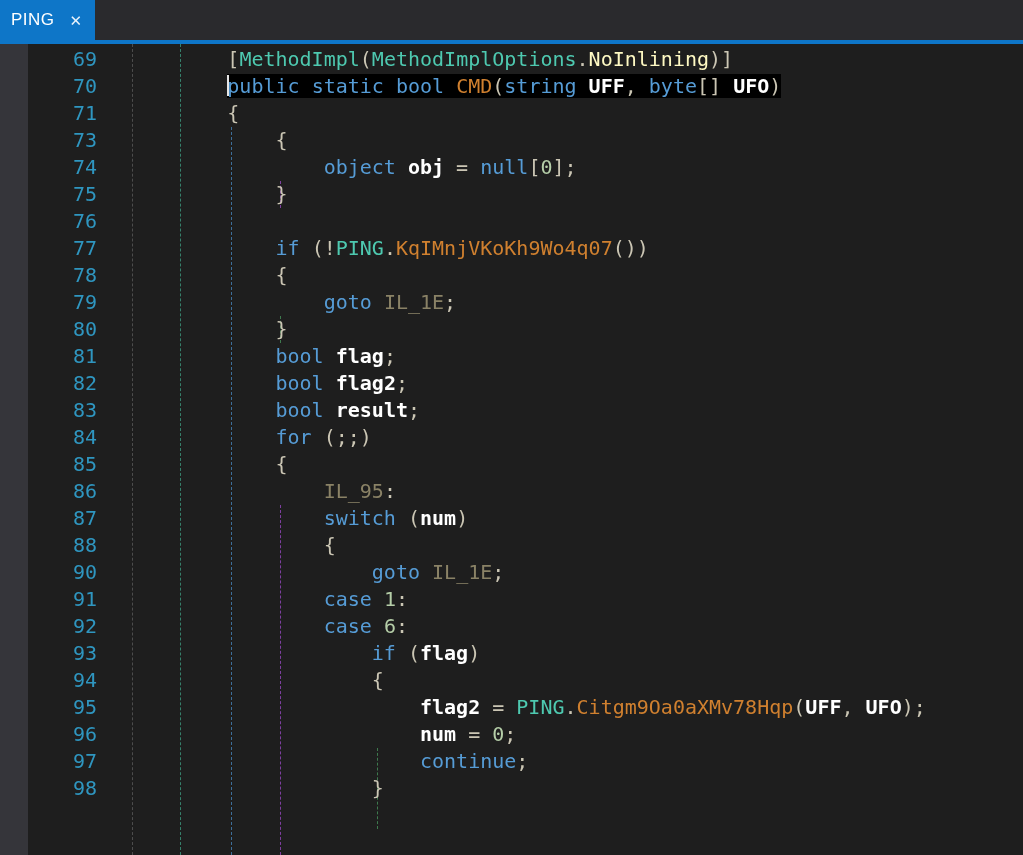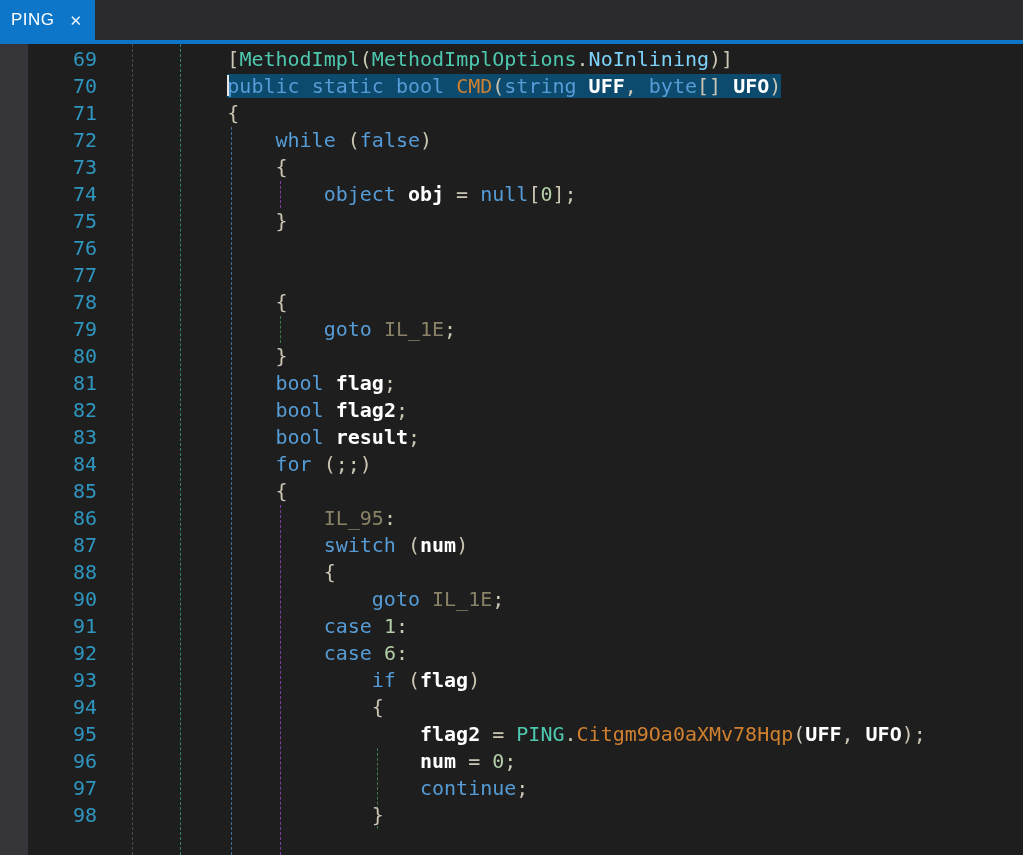--- a/index.html
+++ b/index.html
@@ -20,28 +20,28 @@
   .gutter-strip { position:absolute; left:0; top:0; bottom:0; width:28px; background:#35353A; }
   .rows { position:relative; padding-top:2px; }
   .row { height:27px; line-height:27px; white-space:pre; display:flex; }
   .ln { width:97px; flex:none; text-align:right; color:#2F96C0; }
   .codeln { margin-left:34px; }
 
   
   .tk-kw  { color:#569CD6; }
   .tk-ty  { color:#4EC9B0; }
   .tk-m   { color:#D0802F; }
-  .tk-en  { color:#7dd3fc; }
+  .tk-en  { color:#fef9c3; }
   .tk-n   { color:#B5CEA8; }
   .tk-p   { color:#CBC6B4; }
   .tk-lbl { color:#8A8266; }
   .tk-loc { color:#FFFFFF; font-weight:bold; }
   .tk-prm { color:#FFFFFF; font-weight:bold; }
 
-  .sel { background:#0c4a6e; }
+  .sel { background:#000000; }
   .caret { display:inline-block; width:2px; height:21px; background:#E6E6E6;
            vertical-align:-3px; margin-right:-2px; }
 
   .guide { position:absolute; width:0; border-left:1px dashed #555; }
 </style>
 </head>
 <body>
 
 <div class="tabbar">
   <div class="tab">
@@ -59,26 +59,25 @@
       <div class="guide" style="left: 231px; top: 83px; height: 728px; border-left-color: rgb(61, 110, 153);"></div>
       <div class="guide" style="left: 280px; top: 137px; height: 27px; border-left-color: rgb(126, 63, 160);"></div>
       <div class="guide" style="left: 280px; top: 272px; height: 27px; border-left-color: rgb(62, 122, 78);"></div>
       <div class="guide" style="left: 280px; top: 461px; height: 350px; border-left-color: rgb(126, 63, 160);"></div>
       <div class="guide" style="left: 377px; top: 704px; height: 81px; border-left-color: rgb(62, 122, 78);"></div>
     </div>
   <div class="rows" id="rows">
       <div class="row"><span class="ln">69</span><span class="codeln">        <span class="tk-p">[</span><span class="tk-ty">MethodImpl</span><span class="tk-p">(</span><span class="tk-ty">MethodImplOptions</span><span class="tk-p">.</span><span class="tk-en">NoInlining</span><span class="tk-p">)]</span></span></div>
       <div class="row"><span class="ln">70</span><span class="codeln">        <span class="sel"><span class="caret"></span><span class="tk-kw">public </span><span class="tk-kw">static </span><span class="tk-kw">bool </span><span class="tk-m">CMD</span><span class="tk-p">(</span><span class="tk-kw">string </span><span class="tk-prm">UFF</span><span class="tk-p">, </span><span class="tk-kw">byte</span><span class="tk-p">[] </span><span class="tk-prm">UFO</span><span class="tk-p">)</span></span></span></div>
       <div class="row"><span class="ln">71</span><span class="codeln">        <span class="tk-p">{</span></span></div>
-      <div class="row"><span class="ln">72</span><span class="codeln">            <span class="tk-kw">while </span><span class="tk-p">(</span><span class="tk-kw">false</span><span class="tk-p">)</span></span></div>
       <div class="row"><span class="ln">73</span><span class="codeln">            <span class="tk-p">{</span></span></div>
       <div class="row"><span class="ln">74</span><span class="codeln">                <span class="tk-kw">object </span><span class="tk-loc">obj</span><span class="tk-p"> = </span><span class="tk-kw">null</span><span class="tk-p">[</span><span class="tk-n">0</span><span class="tk-p">];</span></span></div>
       <div class="row"><span class="ln">75</span><span class="codeln">            <span class="tk-p">}</span></span></div>
       <div class="row"><span class="ln">76</span></div>
-      <div class="row"><span class="ln">77</span></div>
+      <div class="row"><span class="ln">77</span><span class="codeln">            <span class="tk-kw">if </span><span class="tk-p">(!</span><span class="tk-ty">PING</span><span class="tk-p">.</span><span class="tk-m">KqIMnjVKoKh9Wo4q07</span><span class="tk-p">())</span></span></div>
       <div class="row"><span class="ln">78</span><span class="codeln">            <span class="tk-p">{</span></span></div>
       <div class="row"><span class="ln">79</span><span class="codeln">                <span class="tk-kw">goto </span><span class="tk-lbl">IL_1E</span><span class="tk-p">;</span></span></div>
       <div class="row"><span class="ln">80</span><span class="codeln">            <span class="tk-p">}</span></span></div>
       <div class="row"><span class="ln">81</span><span class="codeln">            <span class="tk-kw">bool </span><span class="tk-loc">flag</span><span class="tk-p">;</span></span></div>
       <div class="row"><span class="ln">82</span><span class="codeln">            <span class="tk-kw">bool </span><span class="tk-loc">flag2</span><span class="tk-p">;</span></span></div>
       <div class="row"><span class="ln">83</span><span class="codeln">            <span class="tk-kw">bool </span><span class="tk-loc">result</span><span class="tk-p">;</span></span></div>
       <div class="row"><span class="ln">84</span><span class="codeln">            <span class="tk-kw">for </span><span class="tk-p">(;;)</span></span></div>
       <div class="row"><span class="ln">85</span><span class="codeln">            <span class="tk-p">{</span></span></div>
       <div class="row"><span class="ln">86</span><span class="codeln">                <span class="tk-lbl">IL_95</span><span class="tk-p">:</span></span></div>
       <div class="row"><span class="ln">87</span><span class="codeln">                <span class="tk-kw">switch </span><span class="tk-p">(</span><span class="tk-loc">num</span><span class="tk-p">)</span></span></div>

